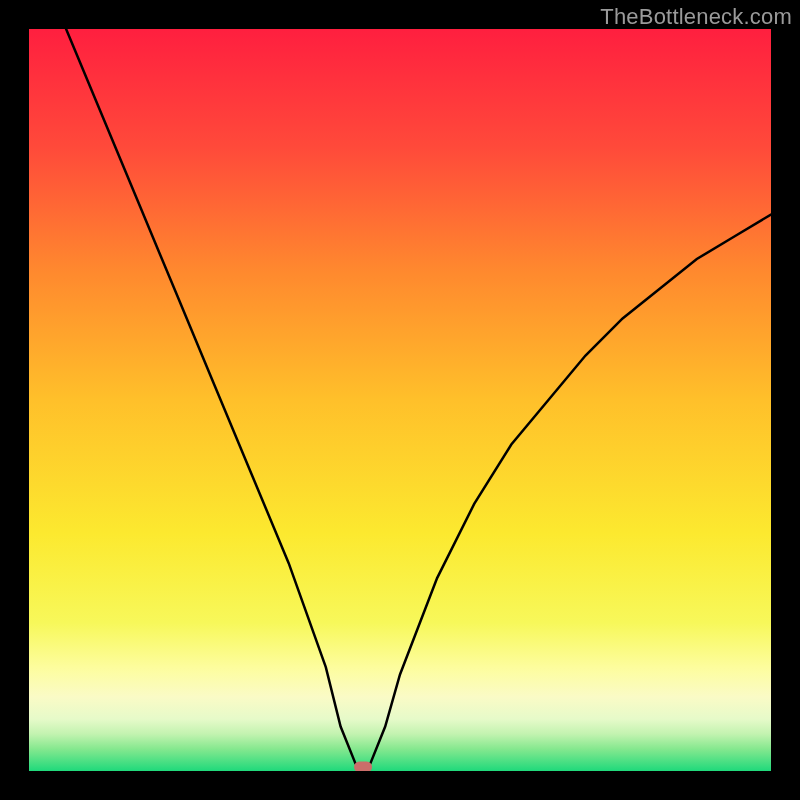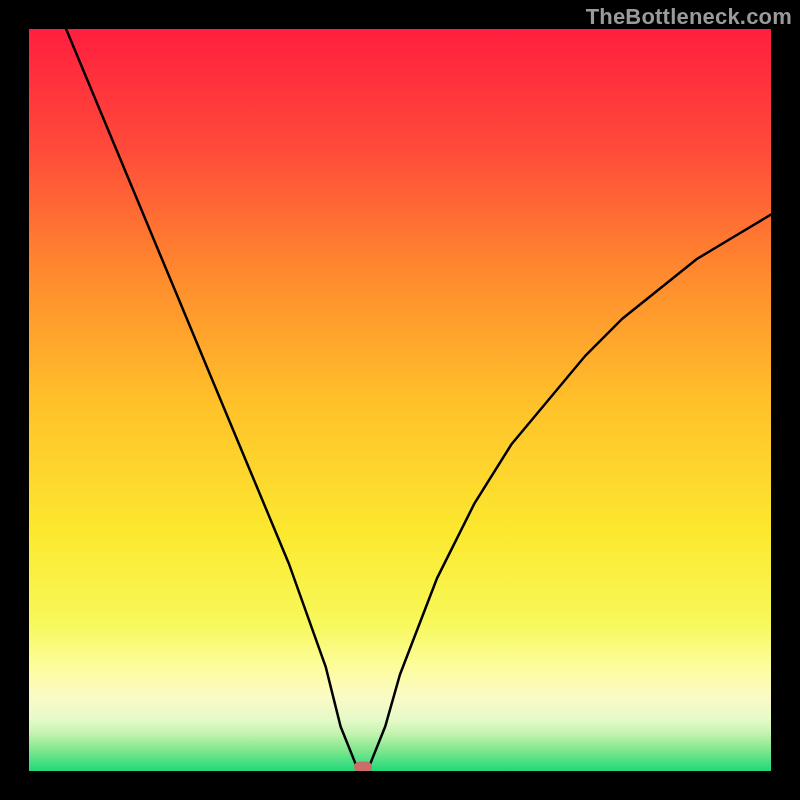--- a/index.html
+++ b/index.html
@@ -42,21 +42,21 @@
     background: #cb6e6a;
     border-radius: 6px;
     transform: translate(-50%, -50%);
   }
   .watermark {
     position: absolute;
     top: 4px;
     right: 8px;
     color: #9a9a9a;
     font-size: 22px;
-    font-weight: 700;
+    font-weight: 400;
     letter-spacing: 0.2px;
     user-select: none;
   }
 </style>
 </head>
 <body>
 
 <div class="watermark">TheBottleneck.com</div>
 
 <div class="frame">

